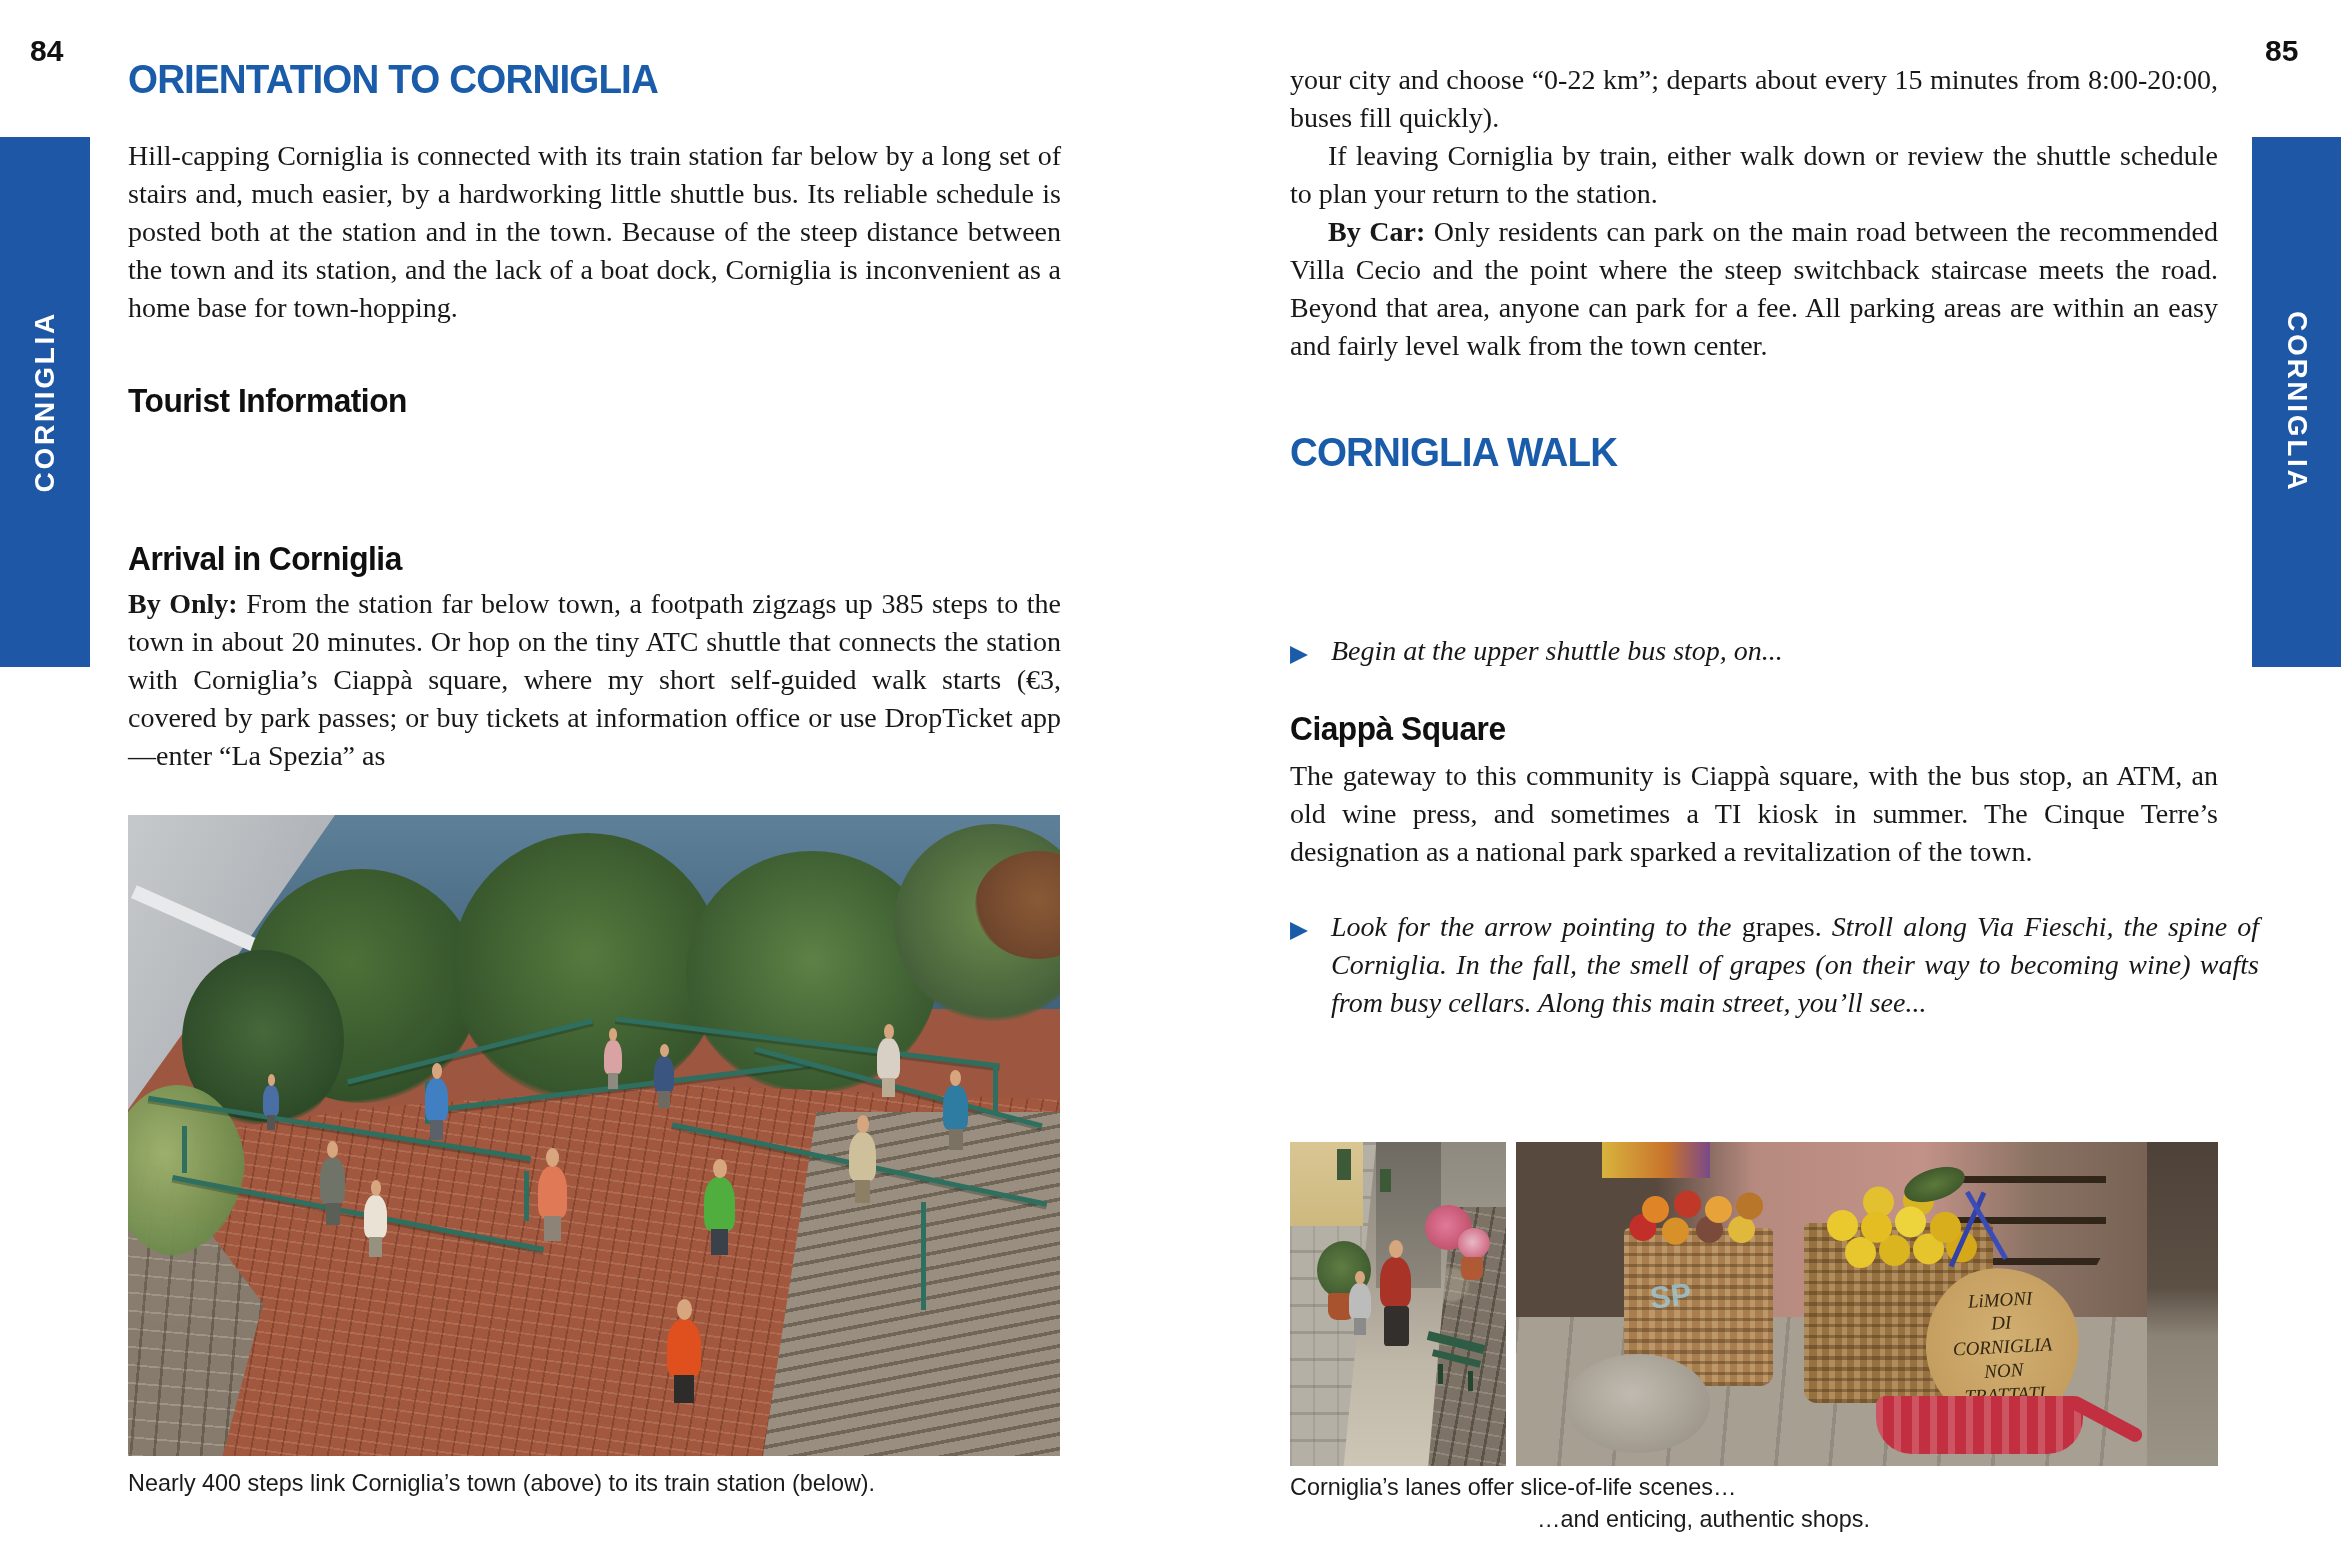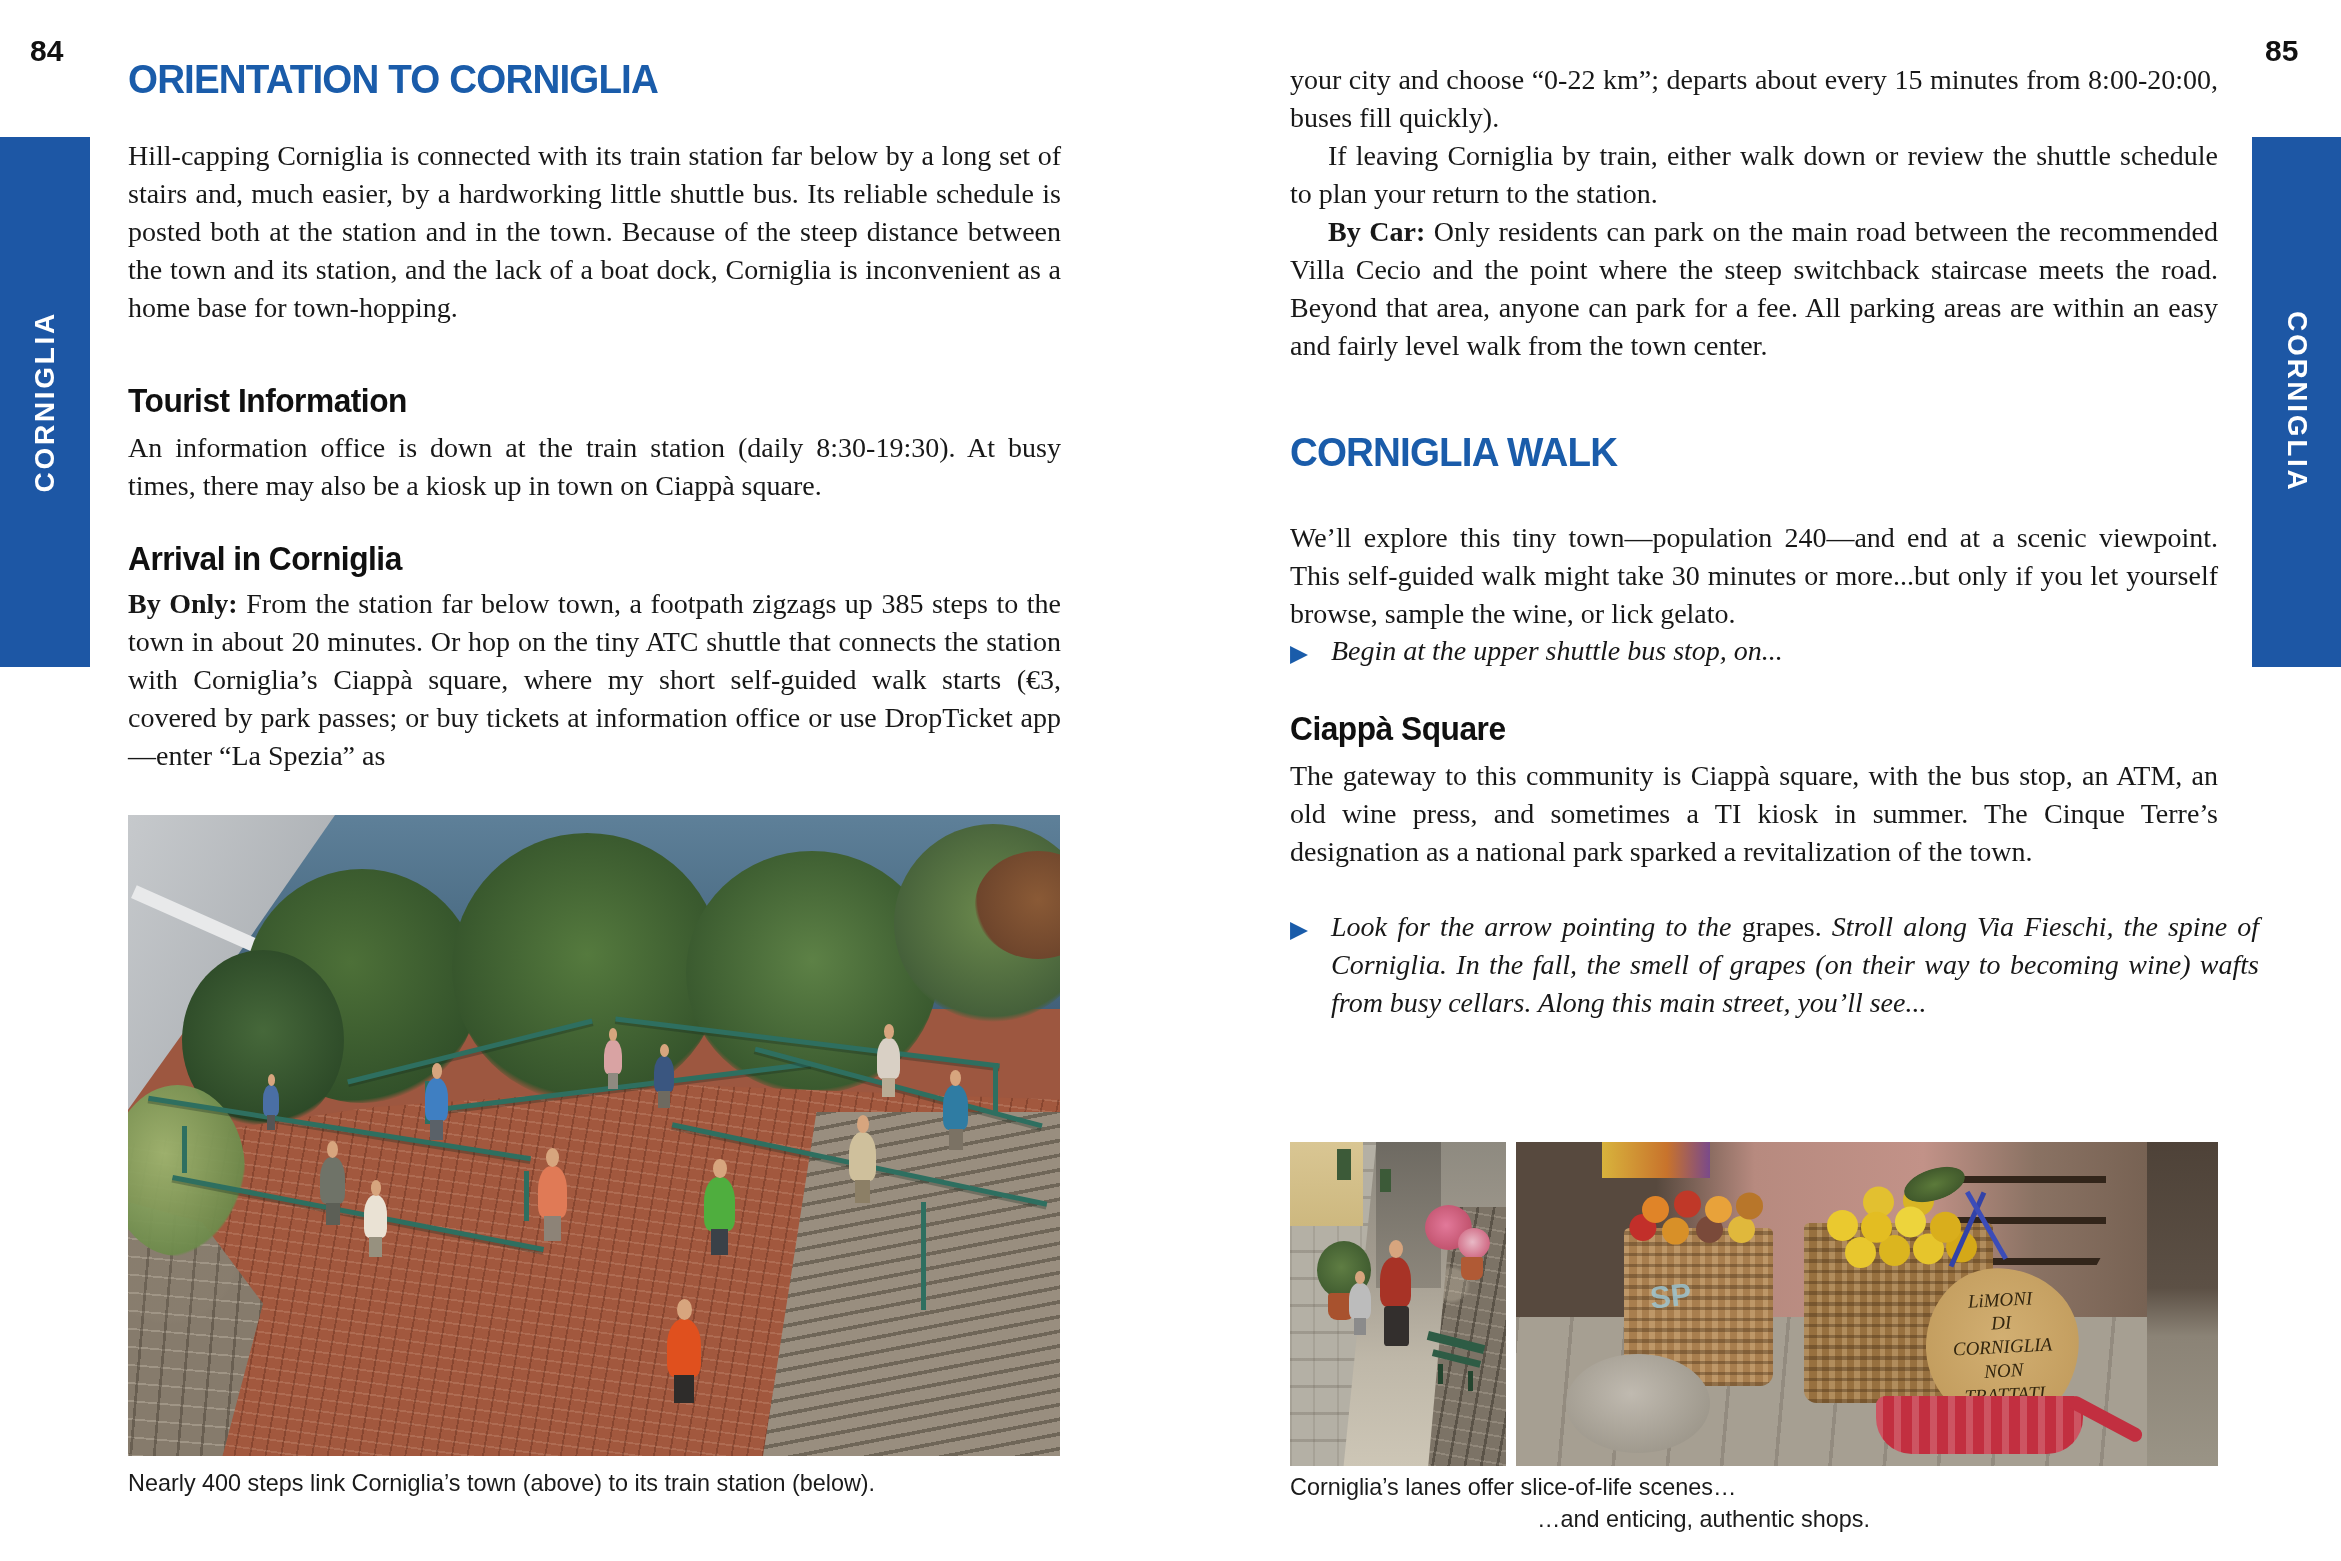--- a/index.html
+++ b/index.html
@@ -102,21 +102,20 @@
   </div>
   <div class="tab" style="left:2252px;">
     <span>CORNIGLIA</span>
   </div>
 
   <div class="h1" style="left:128px;top:56px;">ORIENTATION TO CORNIGLIA</div>
 
   <div class="body" style="left:128px;top:137px;width:933px;">Hill-capping Corniglia is connected with its train station far below by a long set of stairs and, much easier, by a hardworking little shuttle bus. Its reliable schedule is posted both at the station and in the town. Because of the steep distance between the town and its station, and the lack of a boat dock, Corniglia is inconvenient as a home base for town-hopping.</div>
 
   <div class="h2" style="left:128px;top:382px;">Tourist Information</div>
-  <div class="body" style="left:128px;top:429px;width:933px;">An information office is down at the train station (daily 8:30-19:30). At busy times, there may also be a kiosk up in town on Ciappà square.</div>
 
   <div class="h2" style="left:128px;top:540px;">Arrival in Corniglia</div>
   <div class="body" style="left:128px;top:585px;width:933px;">
     <span class="lead">By Only:</span><span> From the station far below town, a footpath zigzags up 385 steps to the town in about 20 minutes. Or hop on the tiny ATC shuttle that connects the station with Corniglia’s Ciappà square, where my short self-guided walk starts (€3, covered by park passes; or buy tickets at information office or use DropTicket app—enter “La Spezia” as</span>
   </div>
 
   <div class="photo" style="left:128px;top:815px;width:932px;height:641px;background:#9d5740;">
     <div class="abs sea"></div>
     <div class="abs road"></div>
     <div class="abs roadwall"></div>
@@ -162,21 +161,20 @@
   <div class="caption" style="left:128px;top:1470px;">Nearly 400 steps link Corniglia’s town (above) to its train station (below).</div>
 
   <div class="body" style="left:1290px;top:61px;width:928px;">
     <p>your city and choose “0-22 km”; departs about every 15 minutes from 8:00-20:00, buses fill quickly).</p>
     <p class="ind">If leaving Corniglia by train, either walk down or review the shuttle schedule to plan your return to the station.</p>
     <p class="ind"><span class="lead">By Car:</span><span> Only residents can park on the main road between the recommended Villa Cecio and the point where the steep switchback staircase meets the road. Beyond that area, anyone can park for a fee. All parking areas are within an easy and fairly level walk from the town center.</span></p>
   </div>
 
   <div class="h1" style="left:1290px;top:429px;">CORNIGLIA WALK</div>
 
-  <div class="body" style="left:1290px;top:519px;width:928px;">We’ll explore this tiny town—population 240—and end at a scenic viewpoint. This self-guided walk might take 30 minutes or more...but only if you let yourself browse, sample the wine, or lick gelato.</div>
 
   <div class="bullet" style="left:1290px;top:632px;width:928px;">
     <span class="tri">▶</span><span>Begin at the upper shuttle bus stop, on...</span>
   </div>
 
   <div class="h2" style="left:1290px;top:710px;">Ciappà Square</div>
   <div class="body" style="left:1290px;top:757px;width:928px;">The gateway to this community is Ciappà square, with the bus stop, an ATM, an old wine press, and sometimes a TI kiosk in summer. The Cinque Terre’s designation as a national park sparked a revitalization of the town.</div>
 
   <div class="bullet" style="left:1290px;top:908px;width:928px;">
     <span class="tri">▶</span><span>Look for the arrow pointing to the </span><span class="roman">grapes.</span><span> Stroll along Via Fieschi, the spine of Corniglia. In the fall, the smell of grapes (on their way to becoming wine) wafts from busy cellars. Along this main street, you’ll see...</span>

